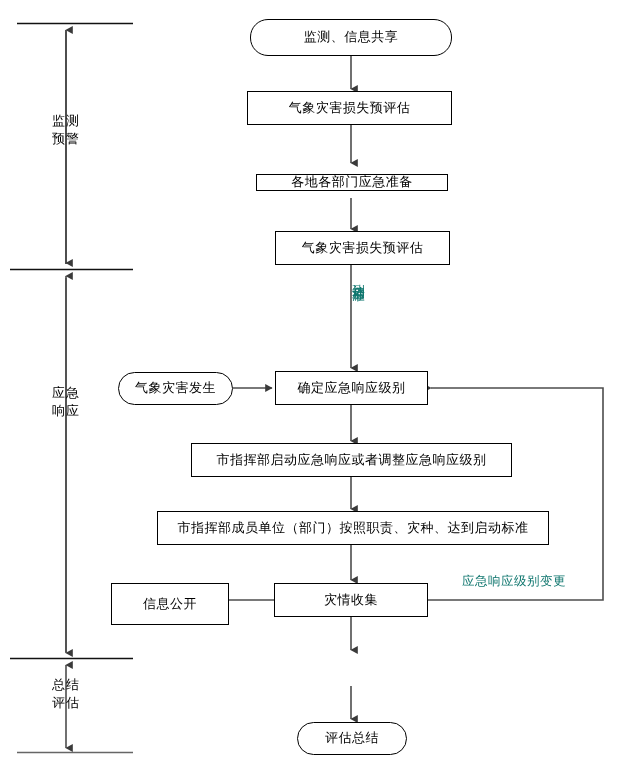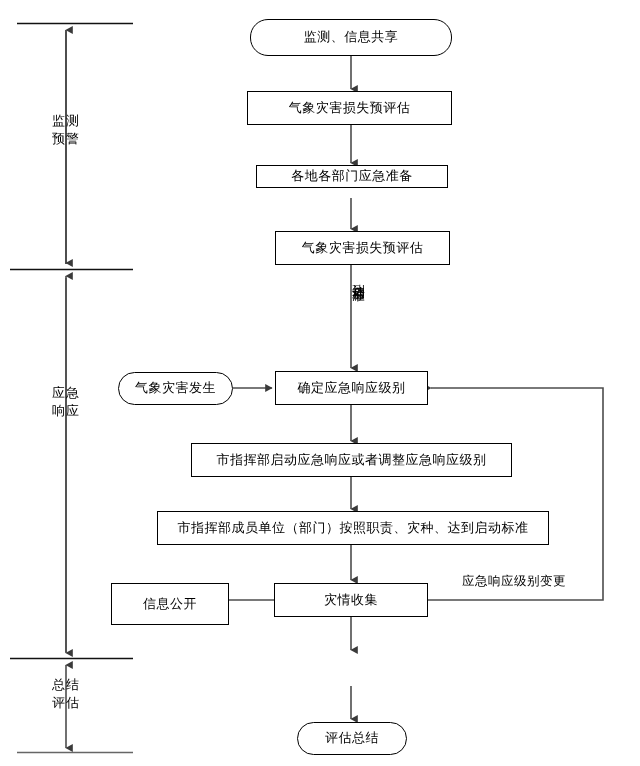--- a/index.html
+++ b/index.html
@@ -48,21 +48,21 @@
     color: #000000;
     font-size: 13px;
     line-height: 1.35;
     letter-spacing: 1px;
     text-align: center;
     white-space: pre;
     font-family: "DejaVu Sans", "Liberation Sans", sans-serif;
   }
   .edge-label {
     position: absolute;
-    color: #000000;
+    color: #0f766e;
     font-size: 12.5px;
     letter-spacing: 0.5px;
     white-space: nowrap;
     background: #ffffff;
     padding: 0 2px;
     font-family: "DejaVu Sans", "Liberation Sans", sans-serif;
   }
   .edge-label.vertical {
     writing-mode: vertical-rl;
     text-orientation: upright;
@@ -134,21 +134,21 @@
 预警</div>
   <div class="stage-label" style="left:42px; top:384px; width:48px;">应急
 响应</div>
   <div class="stage-label" style="left:42px; top:676px; width:48px;">总结
 评估</div>
 
   <div class="node rounded" style="left:250px; top:19px; width:202px; height:37px;">监测、信息共享</div>
 
   <div class="node" style="left:247px; top:91px; width:205px; height:34px;">气象灾害损失预评估</div>
 
-  <div class="node" style="left:256px; top:165px; width:192px; height:23px;">各地各部门应急准备</div>
+  <div class="node" style="left:256px; top:174px; width:192px; height:17px;">各地各部门应急准备</div>
 
   <div class="node" style="left:275px; top:231px; width:175px; height:34px;">气象灾害损失预评估</div>
 
   <div class="node rounded" style="left:118px; top:372px; width:115px; height:33px;">气象灾害发生</div>
 
   <div class="node" style="left:275px; top:371px; width:153px; height:34px;">确定应急响应级别</div>
 
   <div class="node" style="left:191px; top:443px; width:321px; height:34px;">市指挥部启动应急响应或者调整应急响应级别</div>
 
   <div class="node" style="left:157px; top:511px; width:392px; height:34px;">市指挥部成员单位（部门）按照职责、灾种、达到启动标准</div>

